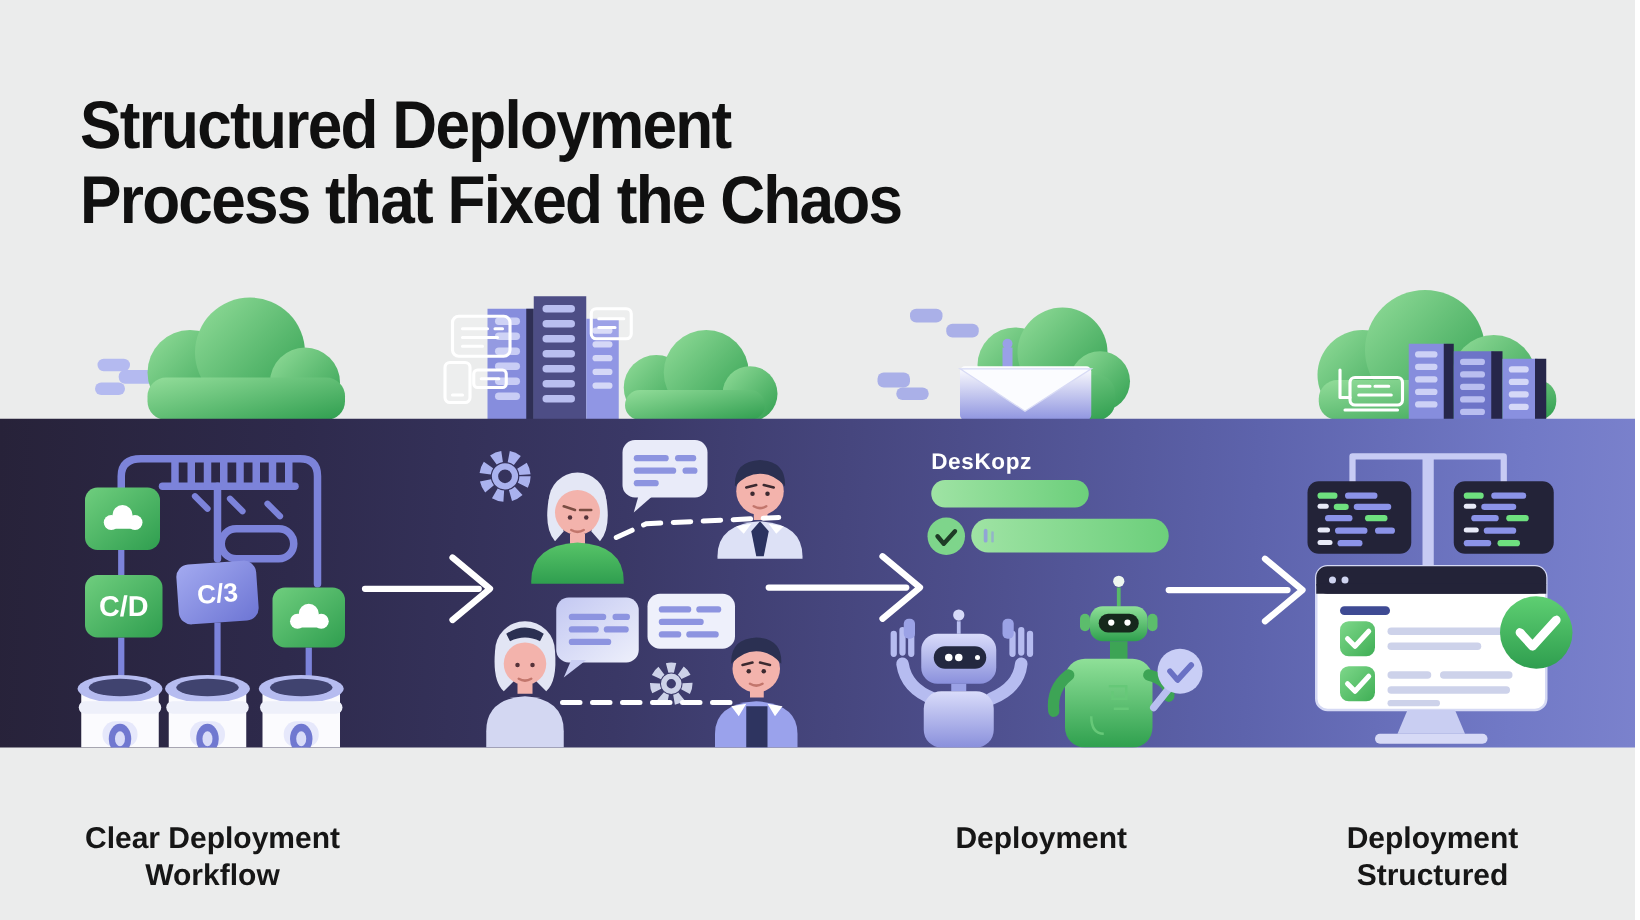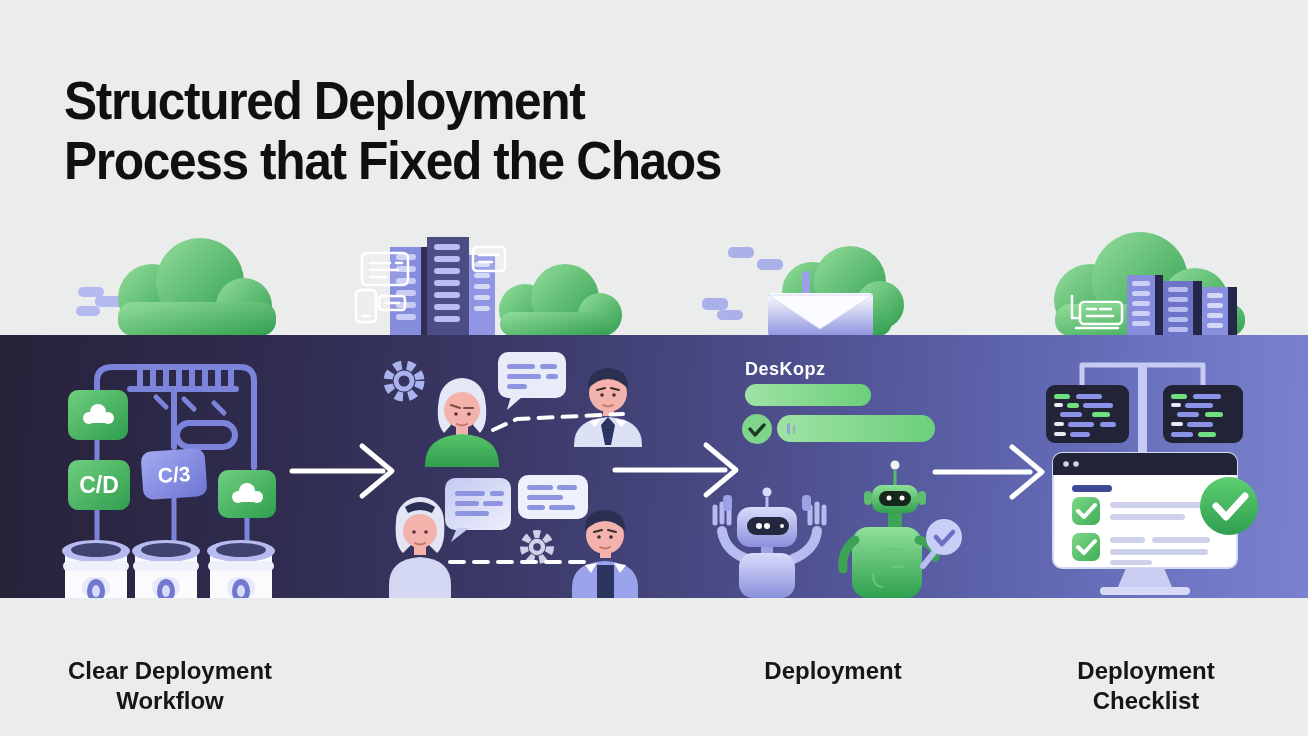--- a/index.html
+++ b/index.html
@@ -540,16 +540,16 @@
     <div>Clear Deployment</div>
     <div>Workflow</div>
   </div>
   <div class="caption" style="left:352px;width:340px">
   </div>
   <div class="caption" style="left:698px;width:270px">
     <div>Deployment</div>
   </div>
   <div class="caption" style="left:1010px;width:272px">
     <div>Deployment</div>
-    <div>Checklist</div>
+    <div>Structured</div>
   </div>
 
 </div>
 
 </body></html>

